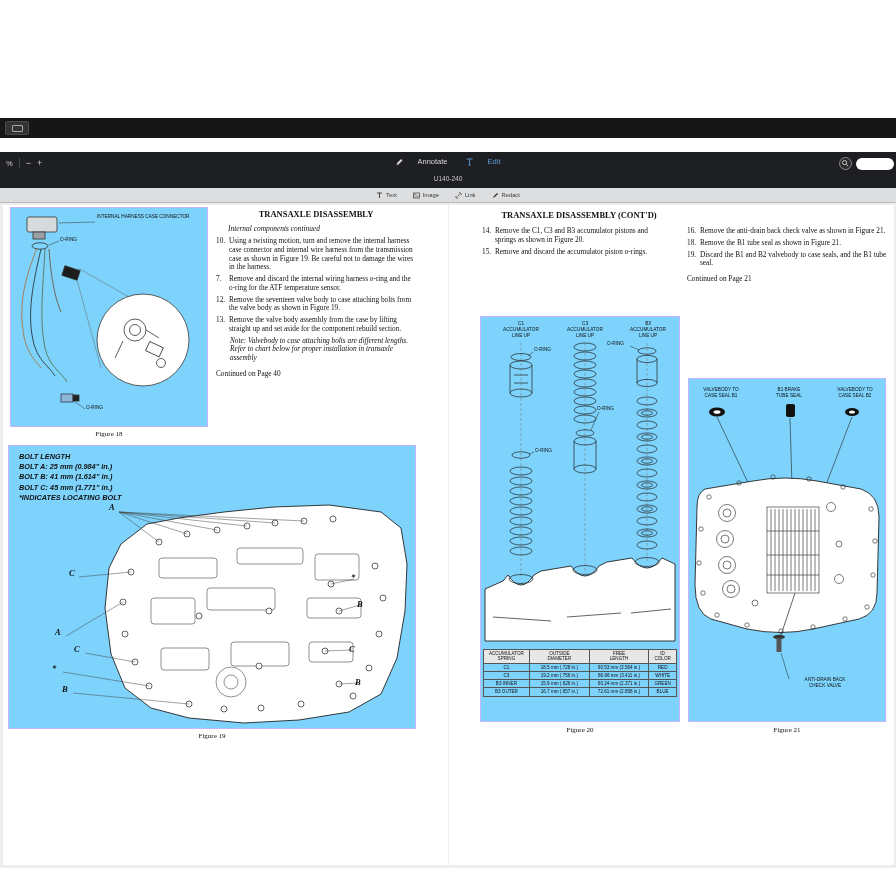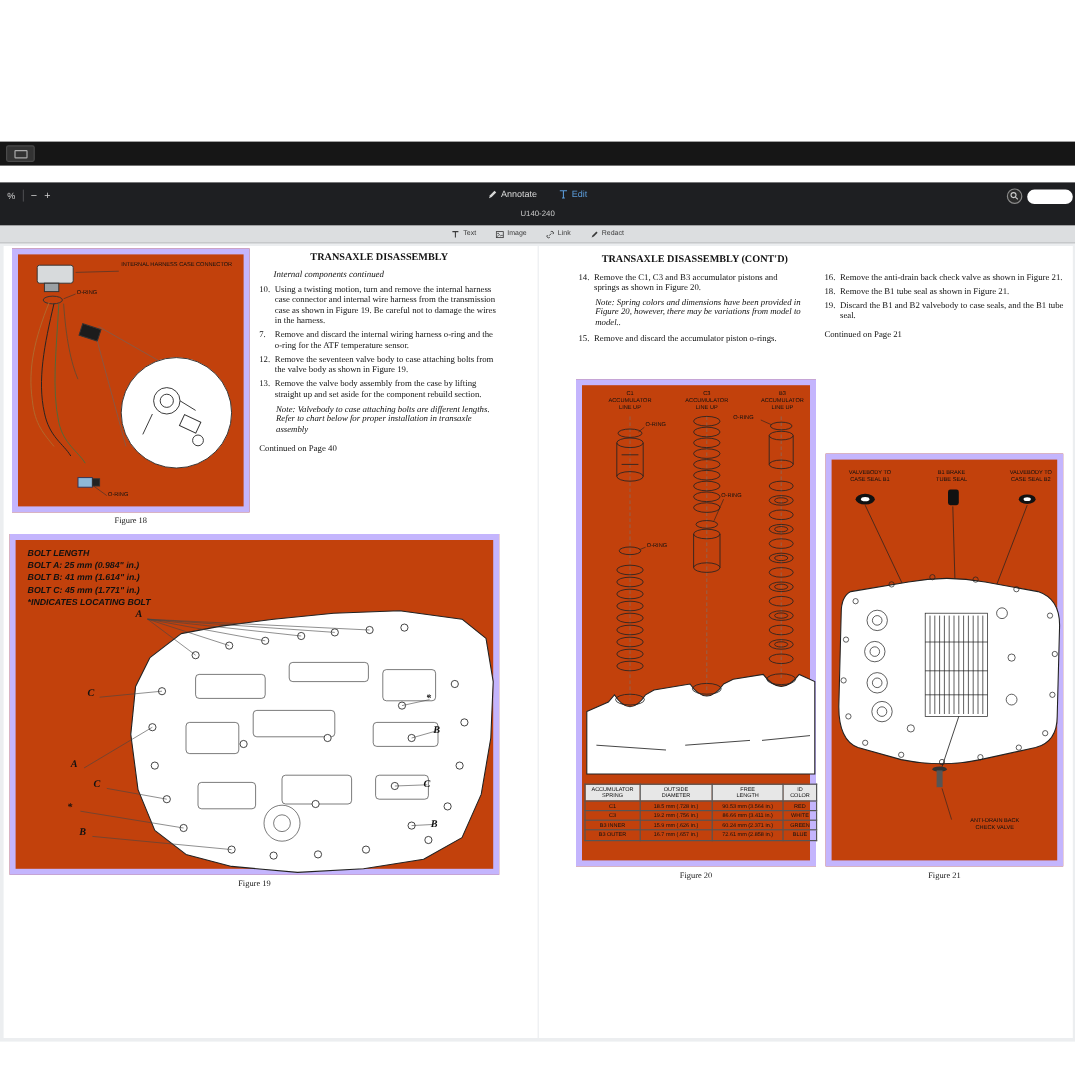--- a/index.html
+++ b/index.html
@@ -14,41 +14,41 @@
   .menu-btn::after{content:"";position:absolute;left:6px;top:3px;width:9px;height:5px;
             border:1px solid #aaa;border-radius:1px}
 
   .toolbar{position:absolute;left:0;top:152px;width:896px;height:36px;background:#1e1f22}
   .zoom-group{position:absolute;left:6px;top:6px;display:flex;align-items:center;gap:6px;
             color:#cfcfcf;font-size:7.5px}
   .zoom-btn{background:none;border:none;color:#cfcfcf;font-size:9px;line-height:1;padding:0;cursor:pointer}
   .tb-sep{width:1px;height:10px;background:#46474a}
   .center-group{position:absolute;left:50%;top:5px;transform:translateX(-50%);
             display:flex;gap:18px;align-items:center}
-  .mode-btn{display:flex;align-items:center;gap:3px;font-size:7.5px;color:#d8d8d8;cursor:pointer}
+  .mode-btn{display:flex;align-items:center;gap:14px;font-size:7.5px;color:#d8d8d8;cursor:pointer}
   .mode-btn.active{color:#5b9bd9}
   .doc-title{position:absolute;left:0;top:23px;width:100%;text-align:center;color:#c9c9c9;font-size:6.5px}
   .search-group{position:absolute;right:2px;top:5px;display:flex;align-items:center;gap:4px}
   .search-circle{width:13px;height:13px;border-radius:50%;background:#2b2b2b;
             border:1px solid #8a8a8a;box-sizing:border-box;cursor:pointer;position:relative}
   .search-input{width:38px;height:12px;border-radius:6px;border:none;background:#fff;
             font-size:6px;padding:0 4px;box-sizing:border-box}
 
   .subtoolbar{position:absolute;left:0;top:188px;width:896px;height:15px;background:#dcdee0;
             border-bottom:1px solid #b8babc;box-sizing:border-box;
             display:flex;align-items:center;justify-content:center;gap:16px}
   .tool-btn{display:flex;align-items:center;gap:3px;font-size:5.8px;color:#3a3a3a;cursor:pointer}
 
   
   .content{position:absolute;left:0;top:203px;width:896px;height:665px;background:#eceef0}
   .page{position:absolute;top:2px;height:660px;background:#fff}
   .page-left{left:3px;width:445px}
   .page-right{left:449px;width:445px}
 
-  .figbox{position:absolute;border:5px solid #c4b5fd;background:#c2410c;box-sizing:border-box}
+  .figbox{position:absolute;border:1px solid #c4b5fd;background:#7dd3fc;box-sizing:border-box}
   .caption{position:absolute;font:7px "Liberation Serif",serif;color:#111;text-align:center}
   .sec-title{font:bold 8.5px "Liberation Serif",serif;text-align:center;color:#111}
   .subtitle{font:italic 7.4px "Liberation Serif",serif;color:#111;margin:5px 0 4px 12px}
   .step{display:flex;font:7.3px/1.2 "Liberation Serif",serif;color:#111;margin-bottom:3px}
   .step-num{flex:none;width:13px}
   .step-text{flex:1}
   .note{font:italic 7.3px/1.2 "Liberation Serif",serif;color:#111;margin:2px 0 4px 14px}
   .continued{font:7.3px "Liberation Serif",serif;color:#111;margin-top:6px}
 
   .flabel{position:absolute;font:4.7px/1.3 "Liberation Sans",sans-serif;color:#111;
@@ -280,21 +280,20 @@
 
   <div class="page page-right">
 
     <div class="sec-title" style="position:absolute;left:30px;top:5px;width:200px">TRANSAXLE DISASSEMBLY (CONT'D)</div>
 
     <div class="abs" style="position:absolute;left:33px;top:22px;width:188px">
       <div class="step">
         <span class="step-num">14.</span>
         <span class="step-text">Remove the C1, C3 and B3 accumulator pistons and springs as shown in Figure 20.</span>
       </div>
-      <div class="note">Note: Spring colors and dimensions have been provided in Figure 20, however, there may be variations from model to model..</div>
       <div class="step">
         <span class="step-num">15.</span>
         <span class="step-text">Remove and discard the accumulator piston o-rings.</span>
       </div>
     </div>
 
     <div class="abs" style="position:absolute;left:238px;top:22px;width:200px">
       <div class="step">
         <span class="step-num">16.</span>
         <span class="step-text">Remove the anti-drain back check valve as shown in Figure 21.</span>

